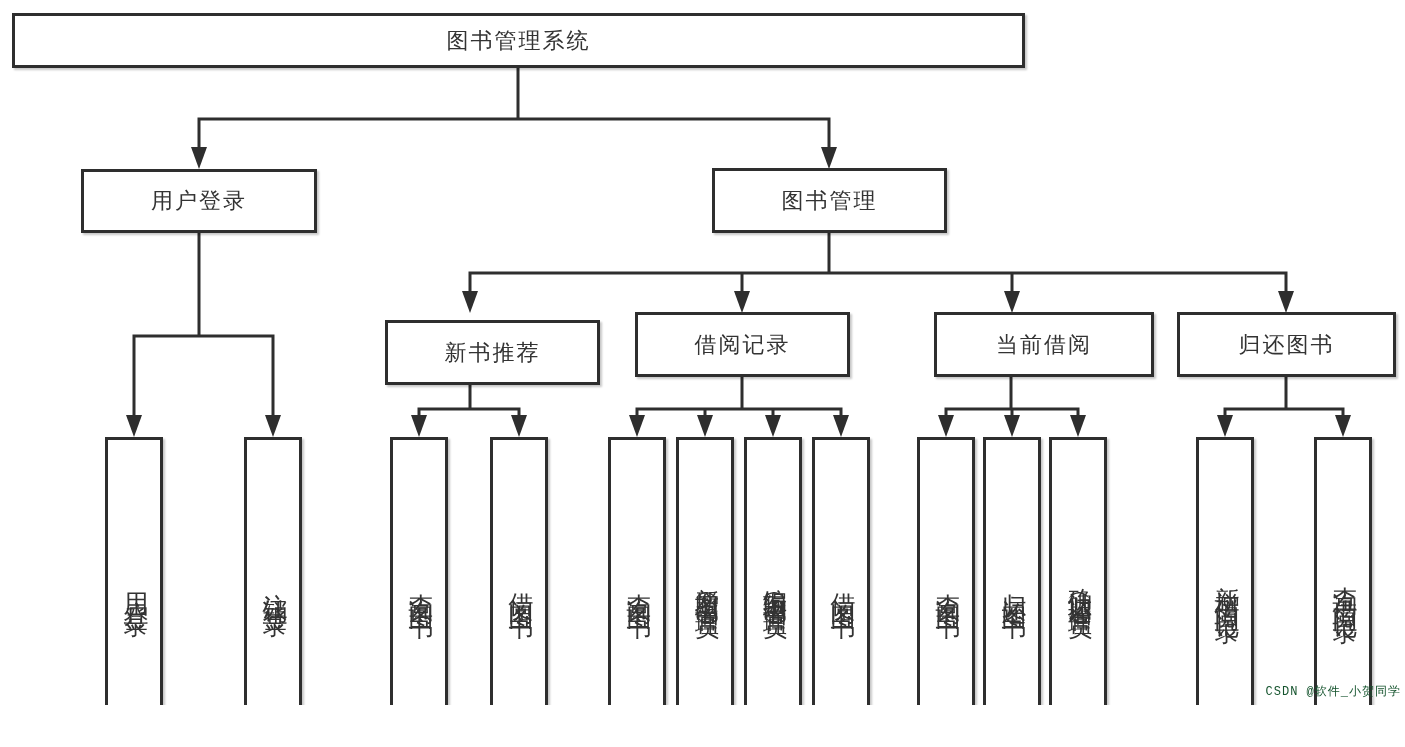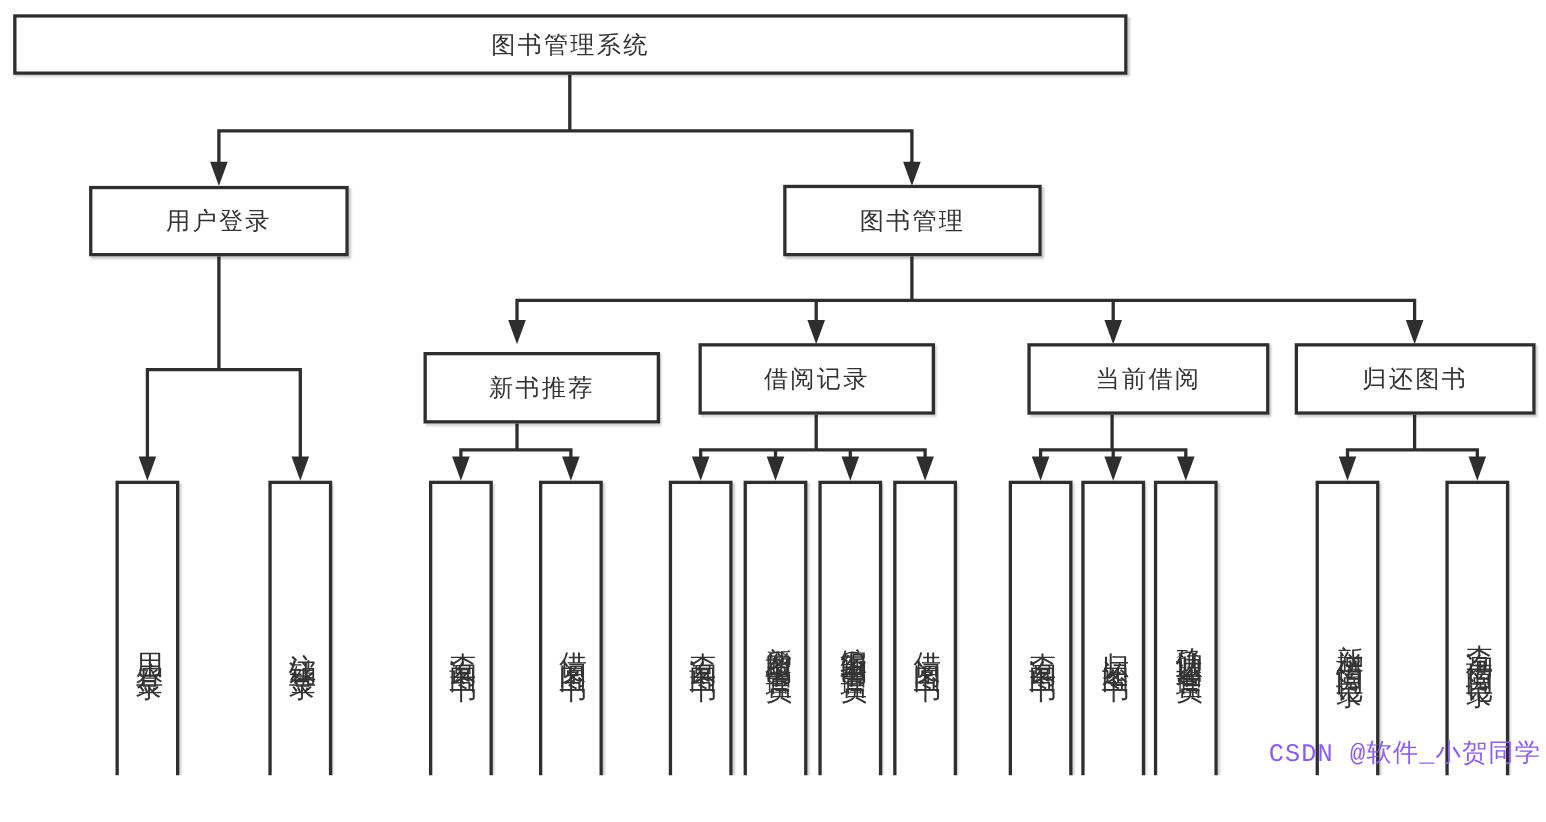--- a/index.html
+++ b/index.html
@@ -48,22 +48,22 @@
     white-space: normal;
   }
   .leaf-tight {
     font-size: 24px;
     letter-spacing: 4px;
   }
   .watermark {
     position: absolute;
     right: 4px;
     bottom: 5px;
-    font-size: 23px;
-    color: #8b5cf6;
+    font-size: 12px;
+    color: #14532d;
     letter-spacing: 1px;
   }
 </style>
 </head>
 <body>
 
 <div class="stage">
 
   <svg class="connectors" width="1405" height="747" viewBox="0 0 1405 747" xmlns="http://www.w3.org/2000/svg">
 

